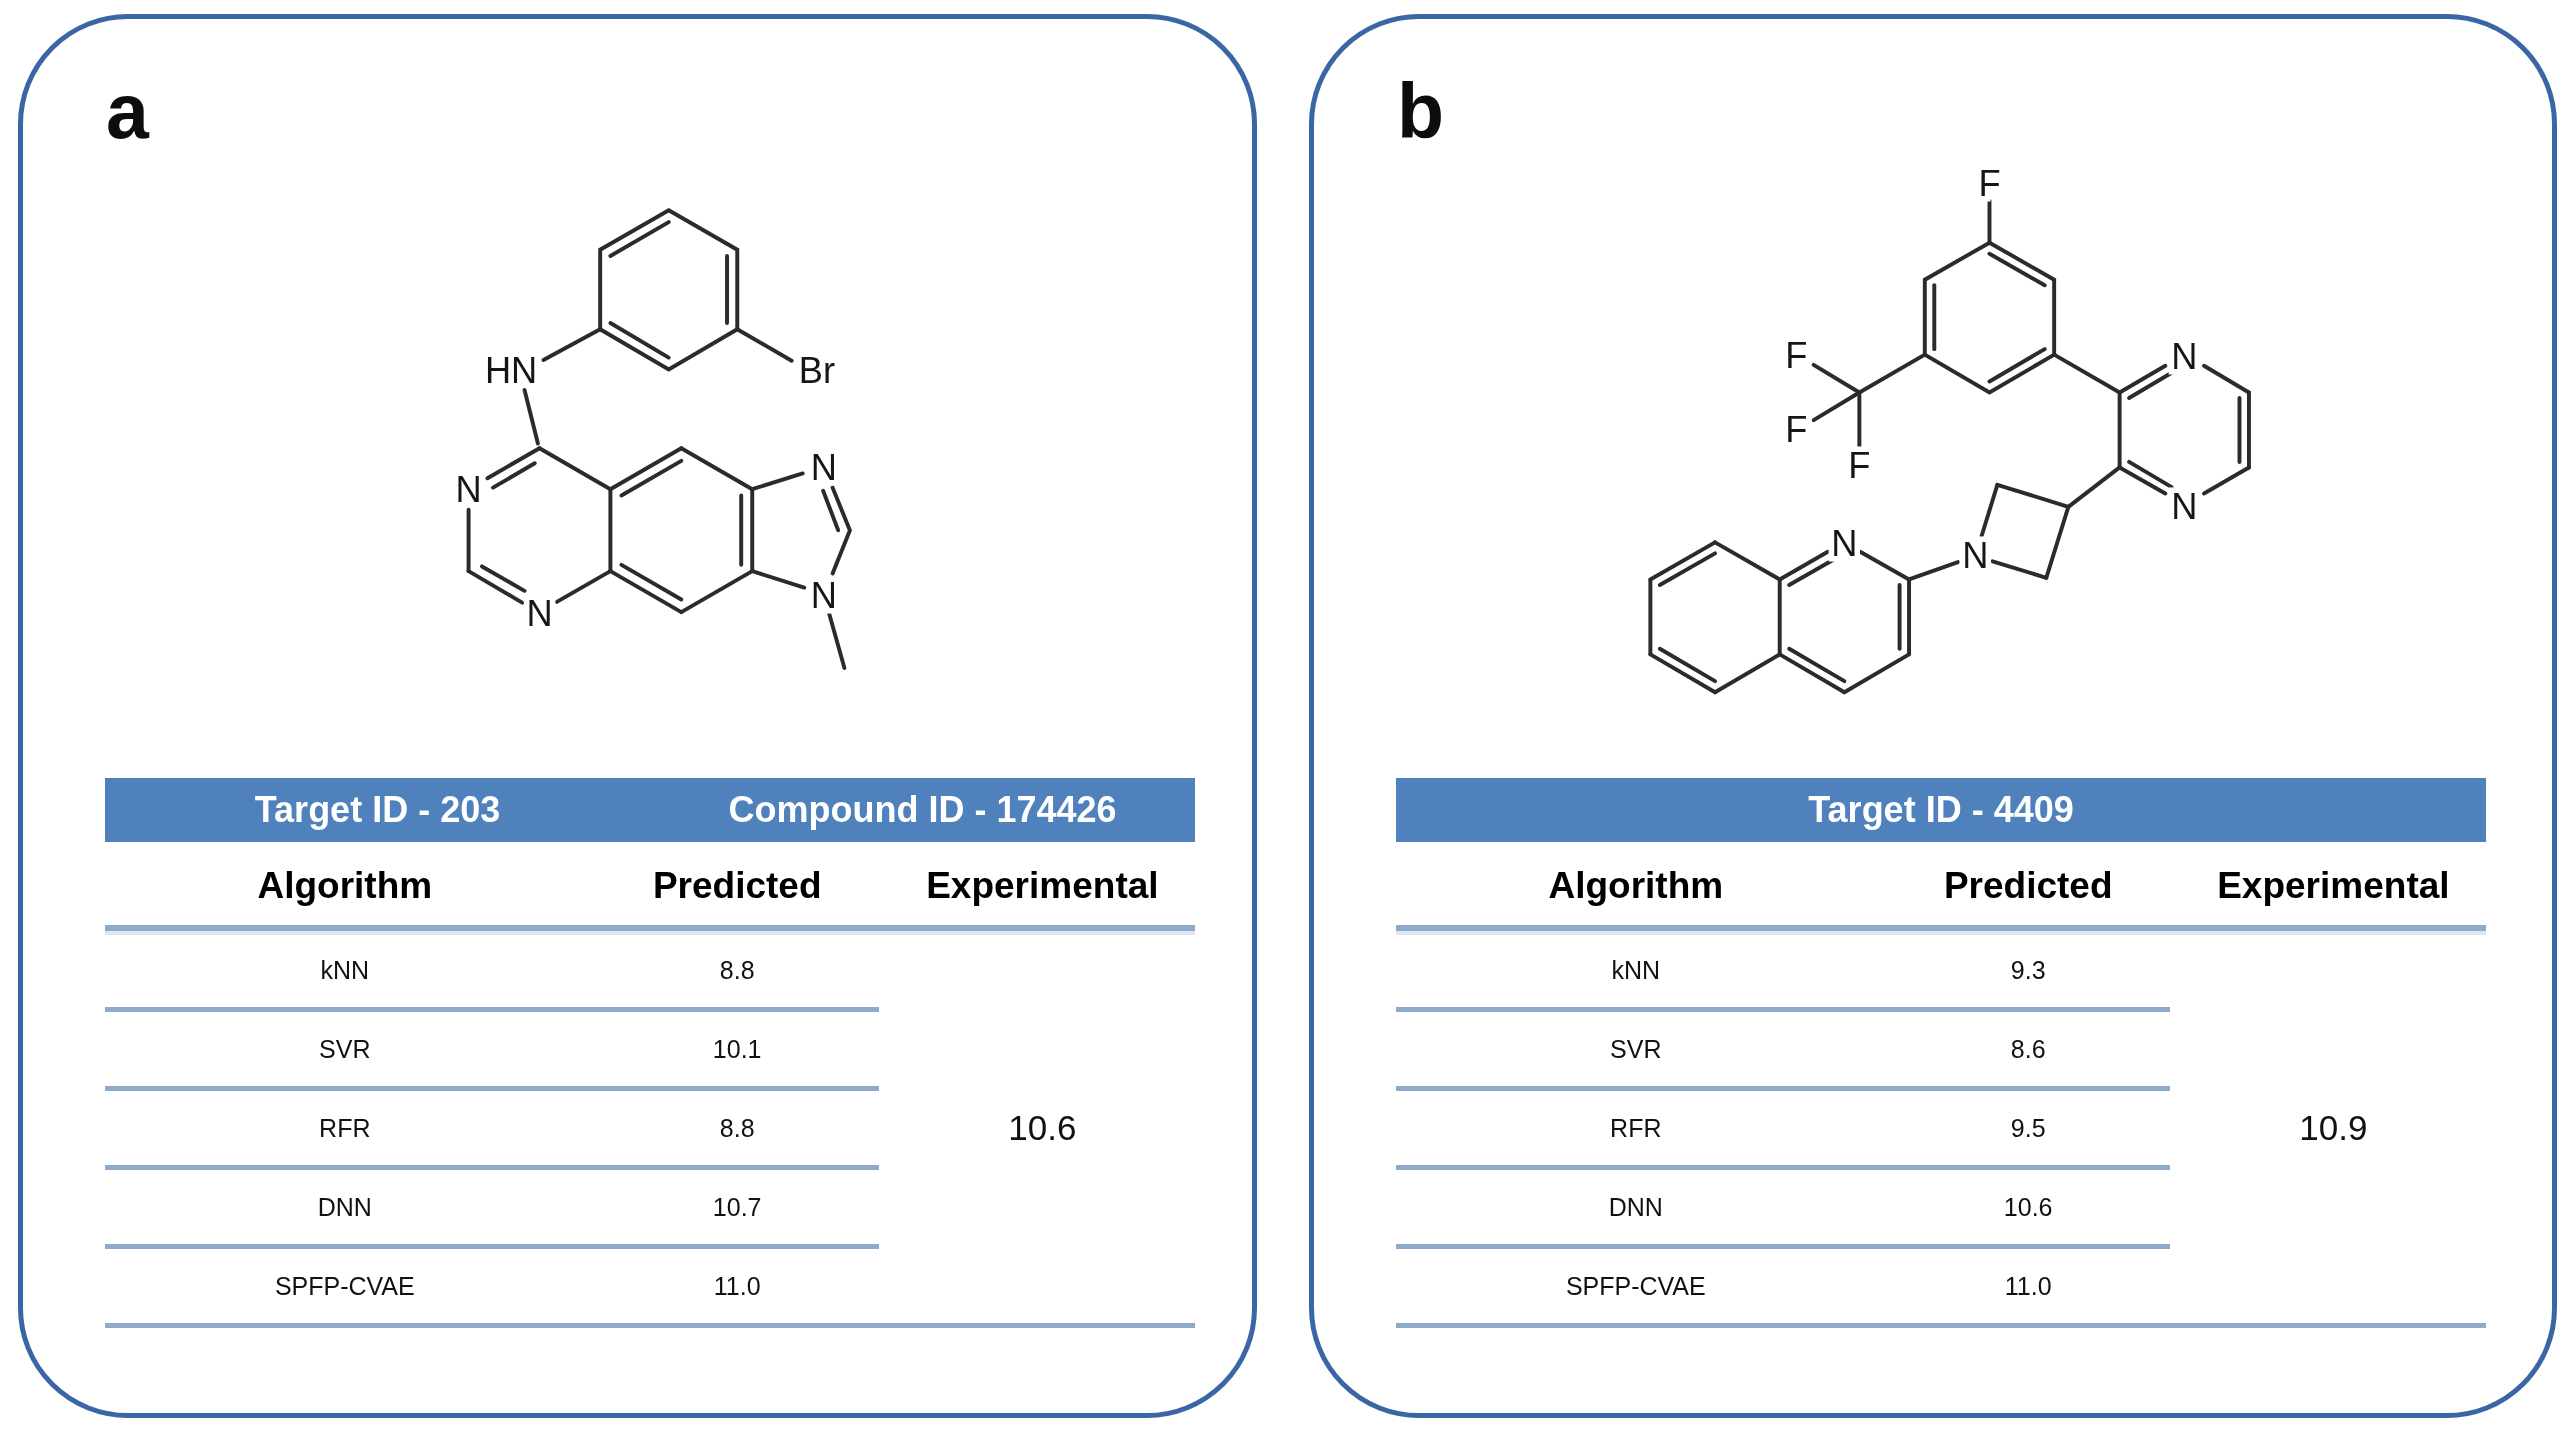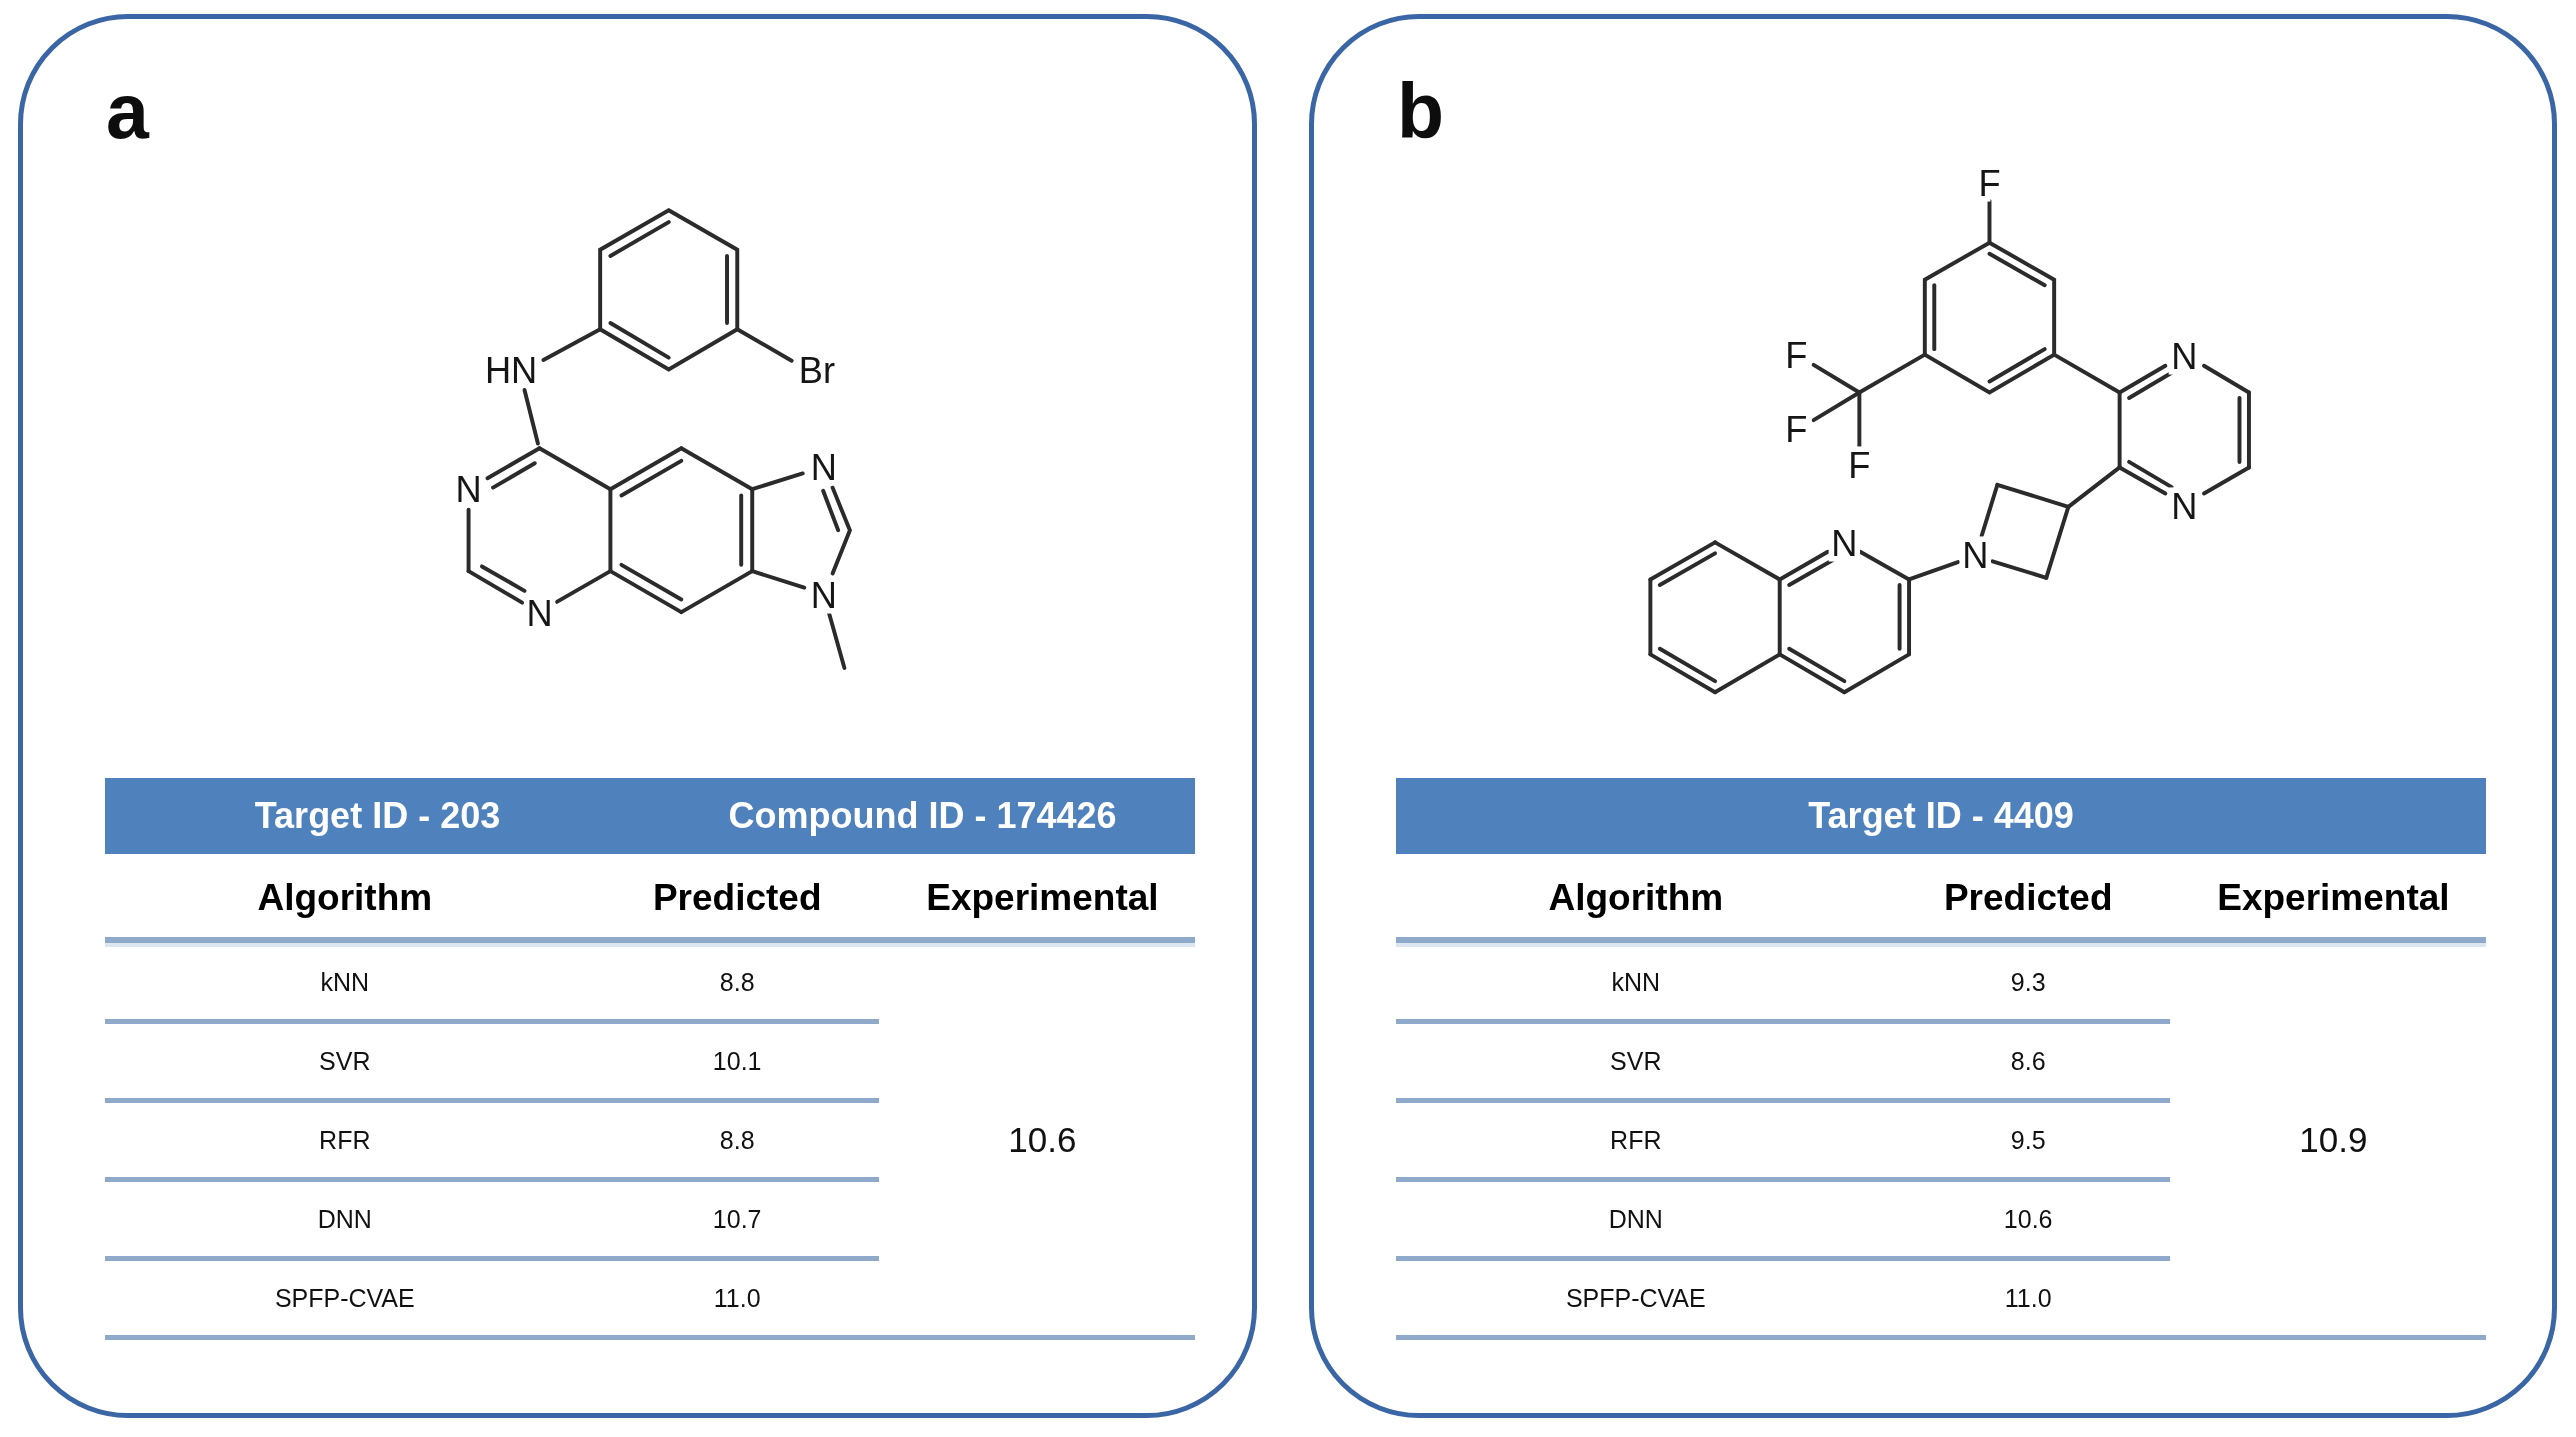--- a/index.html
+++ b/index.html
@@ -17,25 +17,25 @@
   .mol{position:absolute;}
   #mol-a{left:392px;top:172px;}
   #mol-b{left:293px;top:117px;}
 
   .bond{stroke:#2b2b2b;stroke-width:5;stroke-linecap:round;fill:none;}
   .atom-label{font-family:"Liberation Sans",sans-serif;font-size:46px;fill:#161616;
               text-anchor:middle;dominant-baseline:central;
               stroke:#ffffff;stroke-width:14px;paint-order:stroke;}
 
   .mol-table{position:absolute;left:82px;top:759px;width:1090px;}
-  .tbl-hdr{display:flex;height:76px;background:#4f81bd;align-items:center;
+  .tbl-hdr{display:flex;height:64px;background:#4f81bd;align-items:center;
            color:#ffffff;font-weight:700;font-size:36px;}
   .hdr-cell{flex:1;text-align:center;}
   .tbl-cols{display:flex;height:79px;align-items:center;margin-top:4px;
-            font-weight:700;font-size:37px;color:#000;justify-content:center;}
+            font-weight:700;font-size:37px;color:#000;}
   .c1{width:44%;text-align:center;}
   .c2{width:28%;text-align:center;}
   .c3{width:28%;text-align:center;}
   .thick-line{height:5.5px;background:#8ea9c9;box-shadow:0 4px 0 #dce6f1;}
   .tbl-rows{position:relative;height:394px;}
   .t-row{display:flex;height:79px;align-items:center;font-size:25px;position:relative;}
   .t-row::after{content:"";position:absolute;left:0;bottom:-2.4px;width:71%;height:4.7px;
                 background:#8ea9c9;}
   .t-row.last::after{width:100%;}
   .exp-val{position:absolute;top:0;right:0;width:28%;height:100%;

